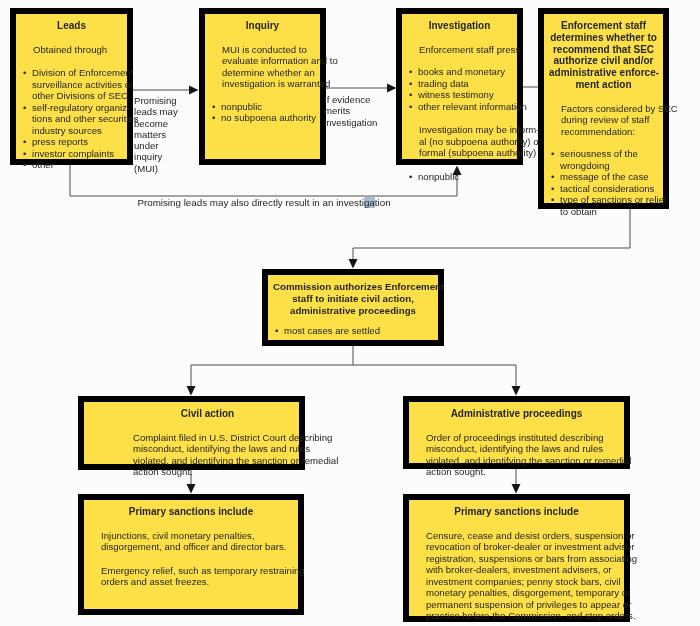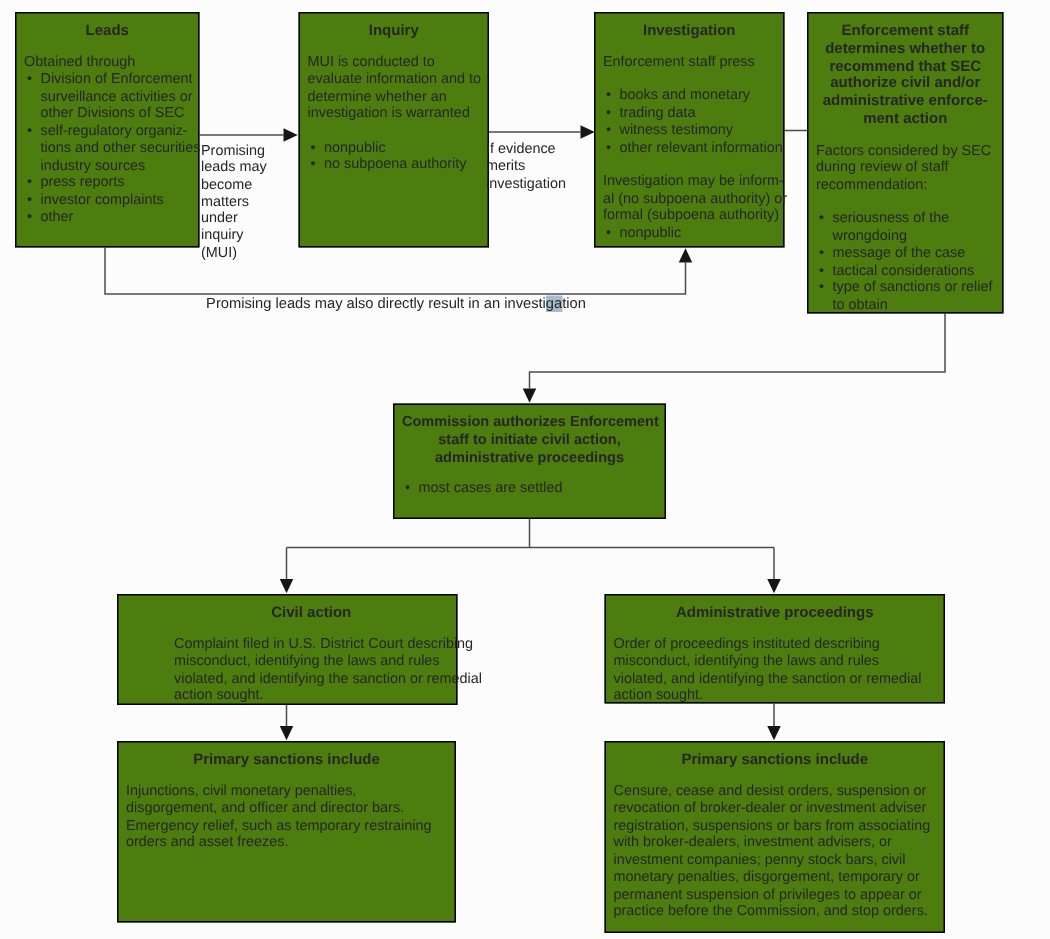--- a/index.html
+++ b/index.html
@@ -7,29 +7,29 @@
     position:relative; width:700px; height:626px; overflow:hidden;
     background:#fcfcfc; color:#262626;
     font-family:"Liberation Sans","DejaVu Sans",sans-serif;
   }
   svg.wires { position:absolute; left:0; top:0; pointer-events:none; }
   svg.wires path { fill:none; stroke:#4c4c4c; stroke-width:1; }
   svg.wires polygon { fill:#161616; stroke:none; }
 
   .node {
     position:absolute; box-sizing:border-box;
-    background:#4d7c0f; border:1px solid #000000;
+    background:#fde047; border:6px solid #000000;
     padding:4px 5px 5px 5px;
   }
   .node h3 {
     margin:2px 0 9px 0; font-size:10px; line-height:11.8px;
     font-weight:bold; text-align:center; white-space:pre; 
   }
   .txt {
-    font-size:9.6px; line-height:11.5px; white-space:pre; margin:0;
+    font-size:9.6px; line-height:11.5px; white-space:pre; margin:12px;
   }
   .gap { margin-bottom:11px; }
   ul.blist { list-style:none; margin:0; padding:0; font-size:9.6px; line-height:11.5px; }
   ul.blist.gap { margin-bottom:11px; }
   ul.blist li { position:relative; padding-left:11px; white-space:pre; }
   ul.blist li::before { content:"\2022"; position:absolute; left:2px; }
 
   .edge-label {
     position:absolute; font-size:9.6px; line-height:11.3px;
     white-space:pre;

